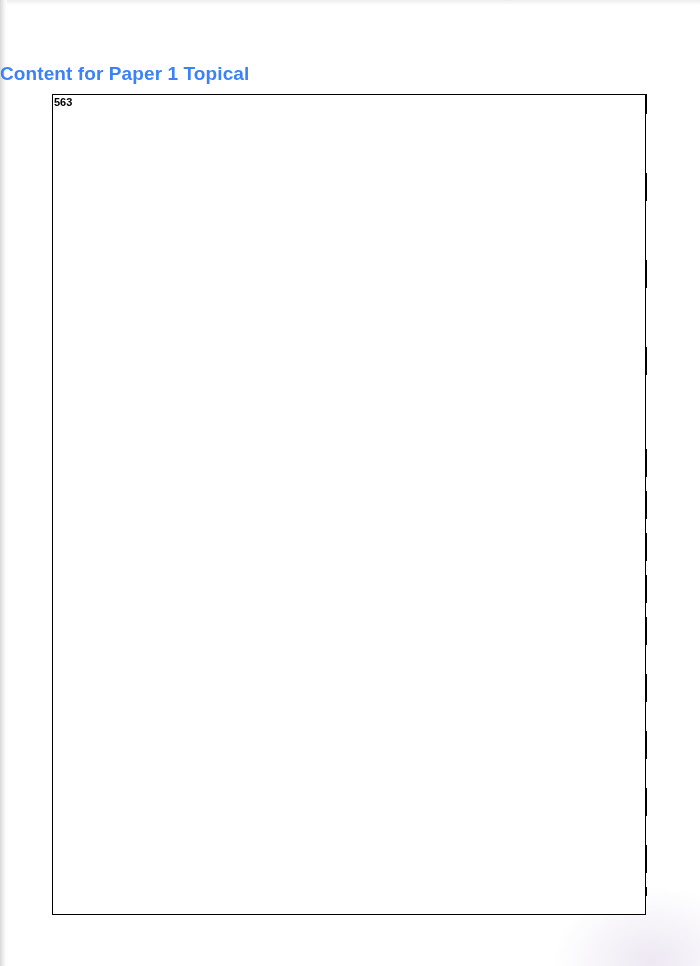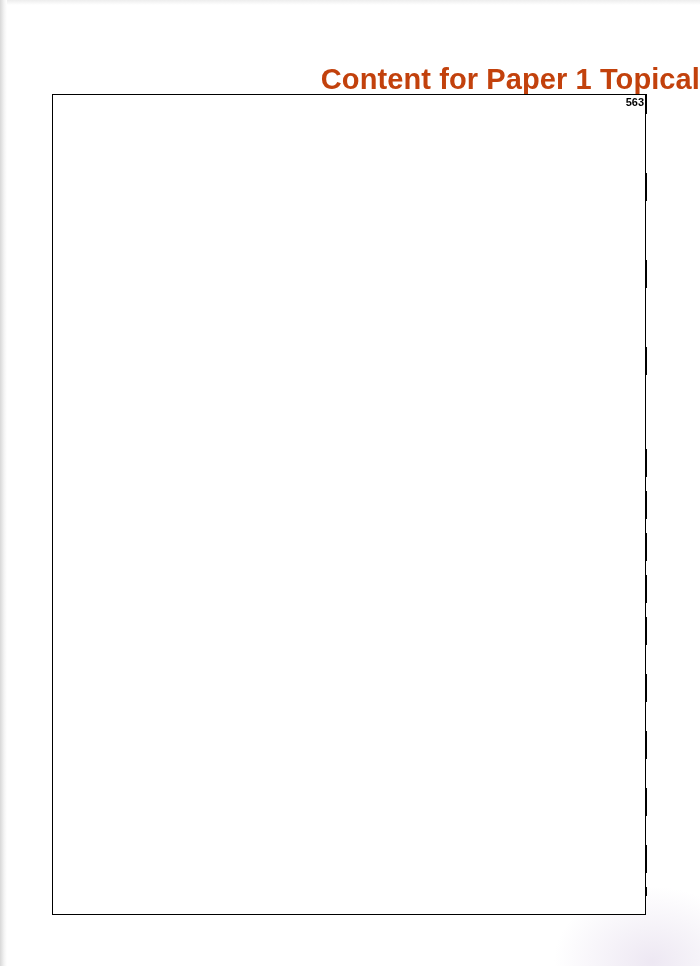--- a/index.html
+++ b/index.html
@@ -37,25 +37,25 @@
     left: 540px; bottom: 0;
     width: 160px; height: 90px;
     background: radial-gradient(ellipse at 70% 95%, rgba(196,178,214,0.30), rgba(255,255,255,0) 62%);
     pointer-events: none;
   }
 
   .doc-title {
     position: absolute;
     left: 0; right: 0;
     top: 63px;
-    text-align: right;
-    font-size: 29px;
+    text-align: left;
+    font-size: 19px;
     font-weight: bold;
     letter-spacing: .1px;
-    color: #c2410c;
+    color: #3b82f6;
   }
 
   .toc {
     position: absolute;
     left: 52px;
     top: 94px;
     width: 594px;
   }
 
   table.toc-table {
@@ -128,21 +128,21 @@
     height: 16px;
     text-align: center;
     font-size: 10.4px;
     font-weight: bold;
     color: #0d0d0d;
     letter-spacing: .15px;
     background: #fff;
   }
   tr.specimen-row td.page {
     border: 1px solid #000;
-    text-align: right;
+    text-align: left;
     font-size: 11px;
     font-weight: bold;
     background: #fff;
   }
 </style>
 </head>
 <body>
 
 <div class="page">
   <div class="edge-top"></div>

